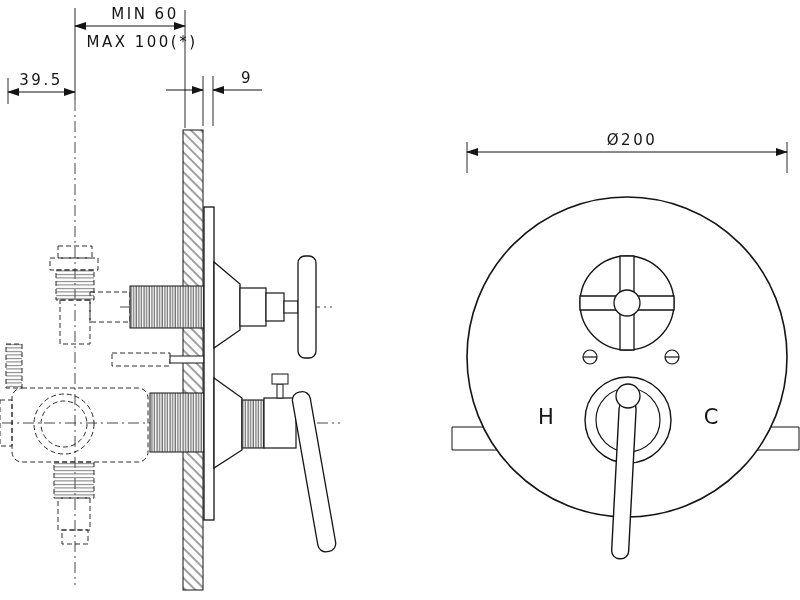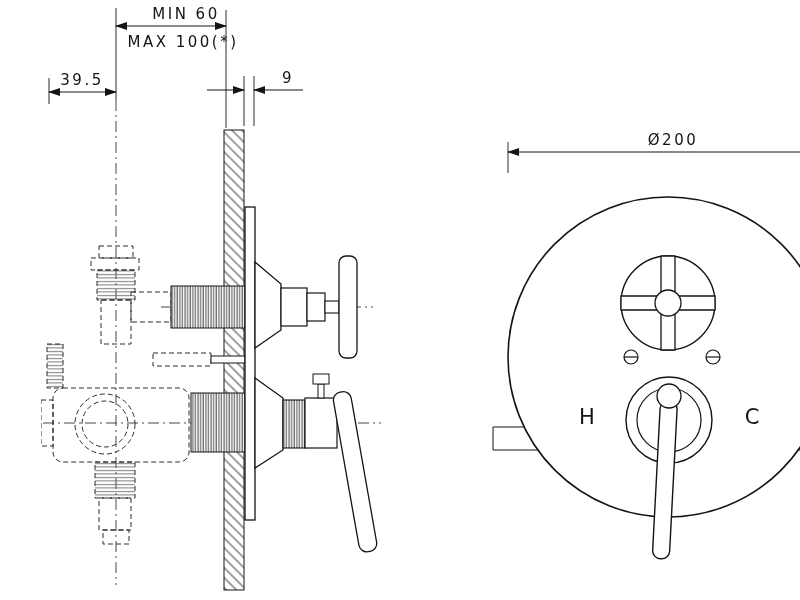--- a/index.html
+++ b/index.html
@@ -1,16 +1,16 @@
 <!DOCTYPE html>
 <html><head>
 <meta charset="utf-8">
 <style>
   html,body { margin:0; padding:0; background:#ffffff; }
-  .canvas { width:712px; height:600px; position:relative; background:#ffffff;margin-left:41px; }
+  .canvas { width:712px; height:600px; position:relative; background:#ffffff; }
   svg { display:block; }
   svg text { font-family:"DejaVu Sans","Liberation Sans",sans-serif; fill:#141414; }
   .dim  { font-size:15px; letter-spacing:2.5px; }
   .hc   { font-size:21px; letter-spacing:0; }
   .solid  { stroke:#141414; fill:#ffffff; }
 </style>
 </head>
 <body>
 
 <div class="canvas">

